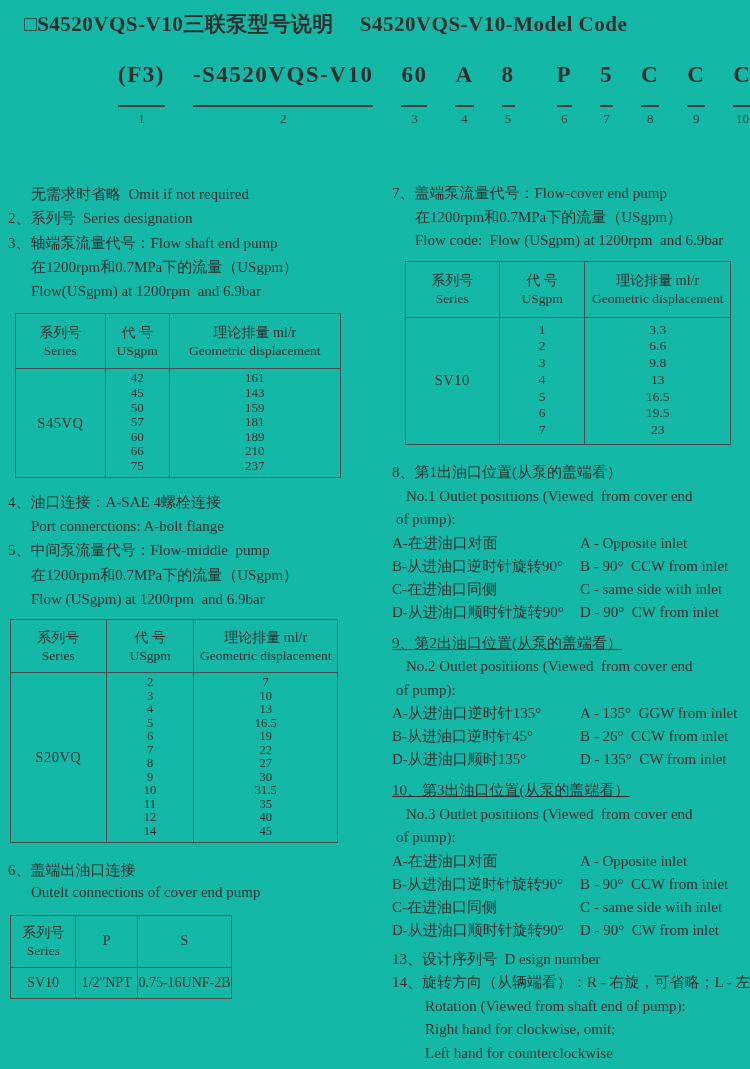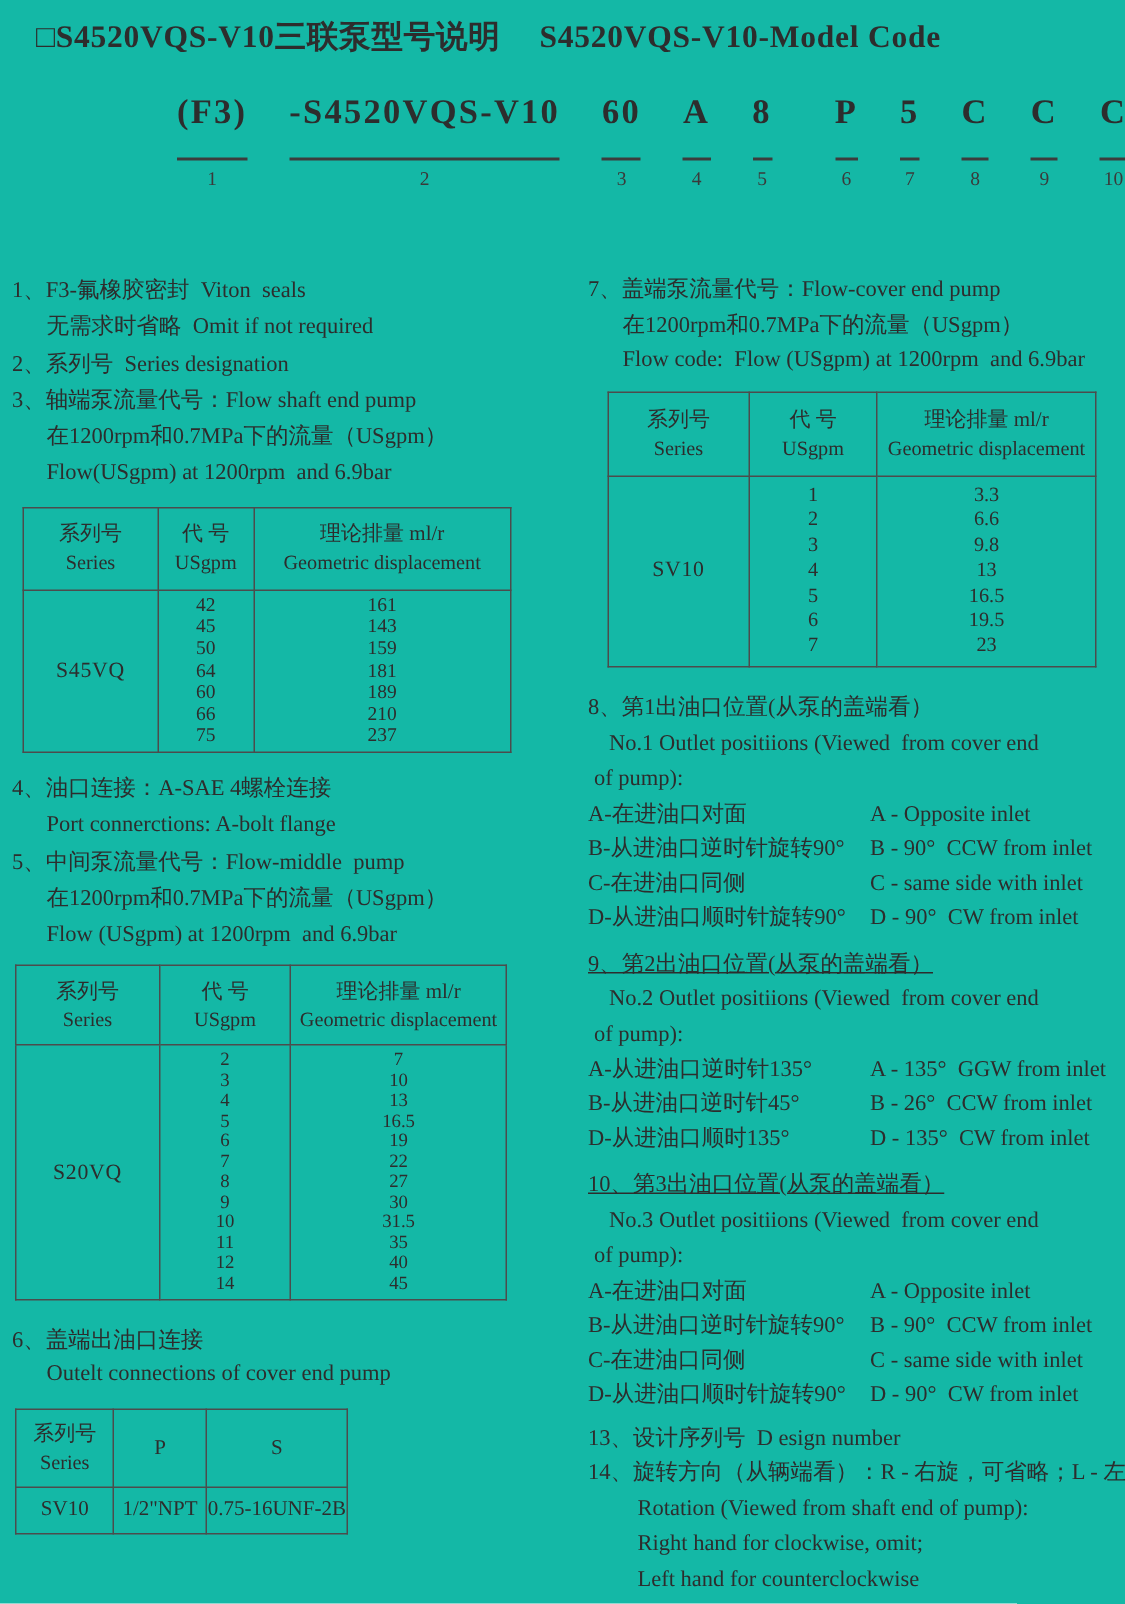--- a/index.html
+++ b/index.html
@@ -126,21 +126,20 @@
         <div class="seg-num">11</div>
       </div>
       <div class="code-seg">
         <div class="seg-text">R</div>
         <div class="seg-line"></div>
         <div class="seg-num">12</div>
       </div>
     </div>
 
   <div class="col col-left">
-    <div class="line">1、F3-氟橡胶密封  Viton  seals</div>
     <div class="line ind">无需求时省略  Omit if not required</div>
     <div class="line">2、系列号  Series designation</div>
     <div class="line">3、轴端泵流量代号：Flow shaft end pump</div>
     <div class="line ind">在1200rpm和0.7MPa下的流量（USgpm）</div>
     <div class="line ind">Flow(USgpm) at 1200rpm  and 6.9bar</div>
 
     <table class="t-s45">
       <colgroup>
           <col class="c1">
           <col class="c2">
@@ -162,21 +161,21 @@
             </th>
         </tr>
       </thead>
       <tbody id="body-s45">
           <tr>
             <td class="series-cell">S45VQ</td>
             <td class="stack-cell">
               <div>42</div>
               <div>45</div>
               <div>50</div>
-              <div>64</div>
+              <div>57</div>
               <div>60</div>
               <div>66</div>
               <div>75</div>
             </td>
             <td class="stack-cell">
               <div>161</div>
               <div>143</div>
               <div>159</div>
               <div>181</div>
               <div>189</div>

